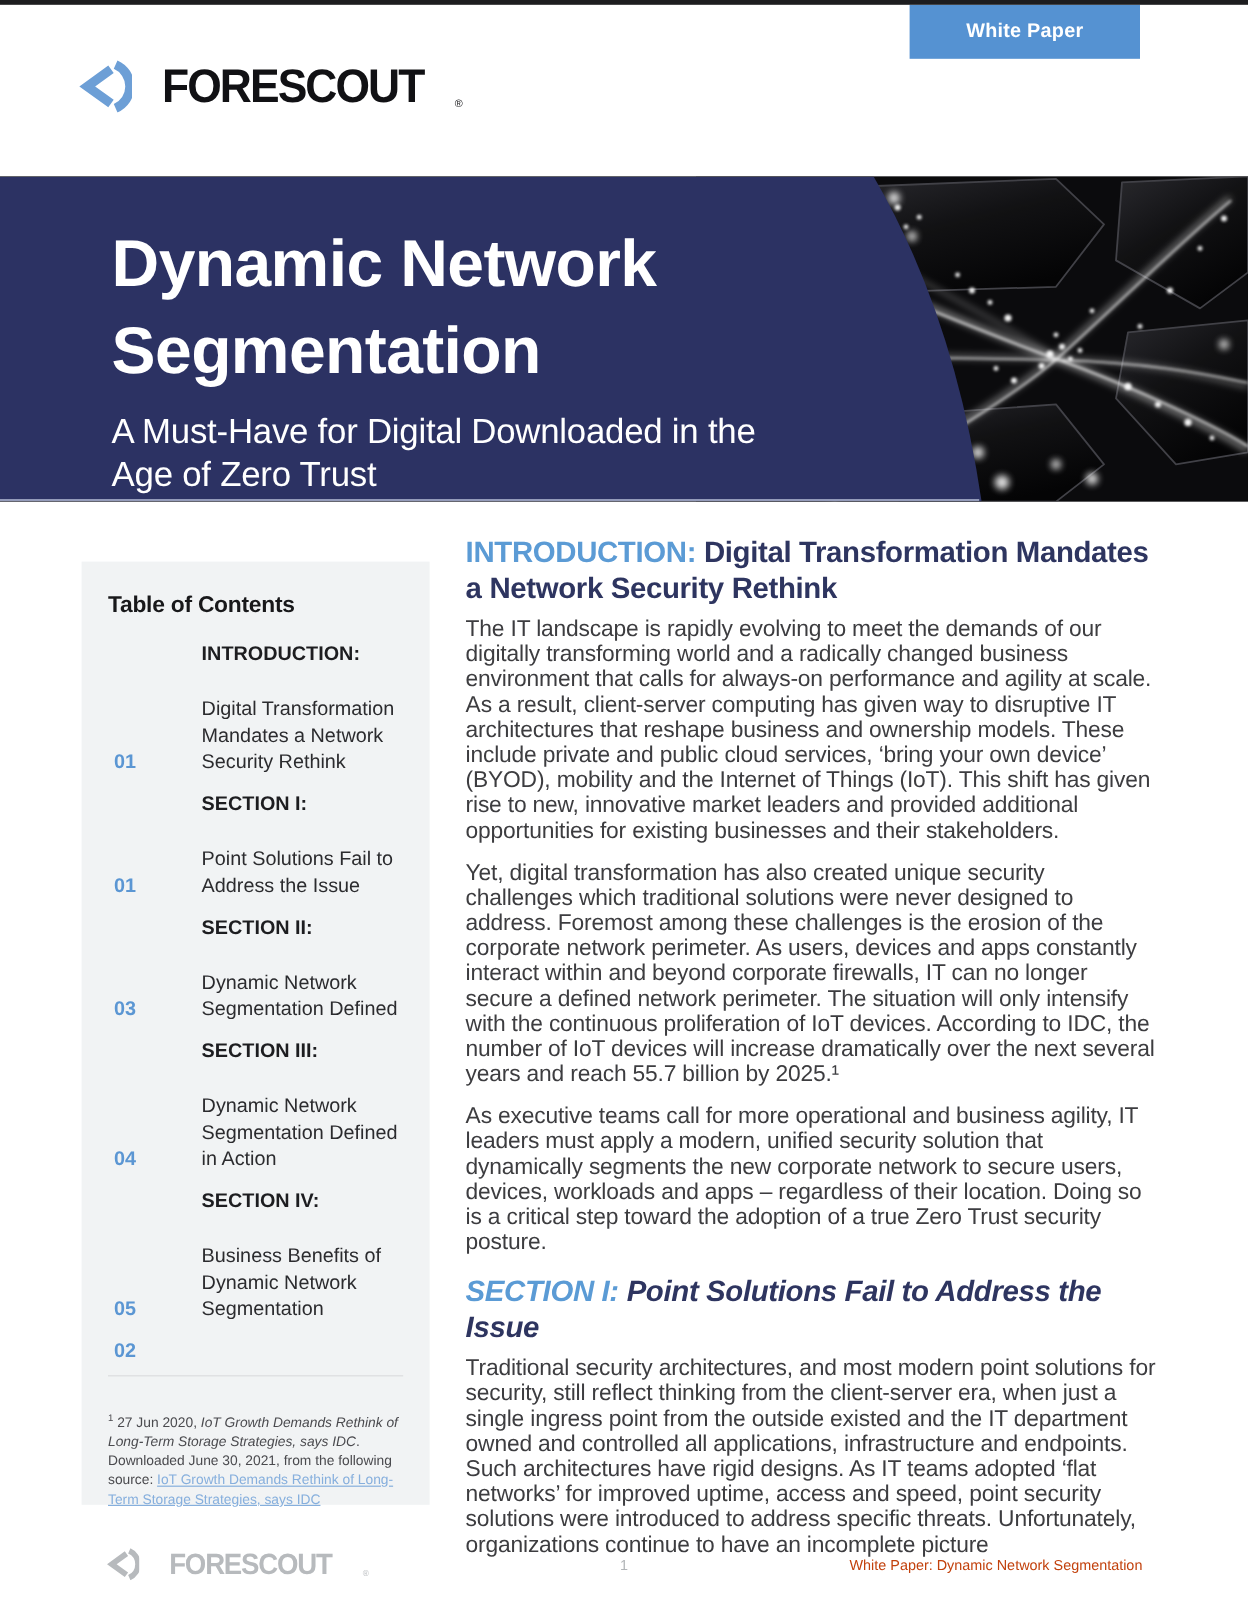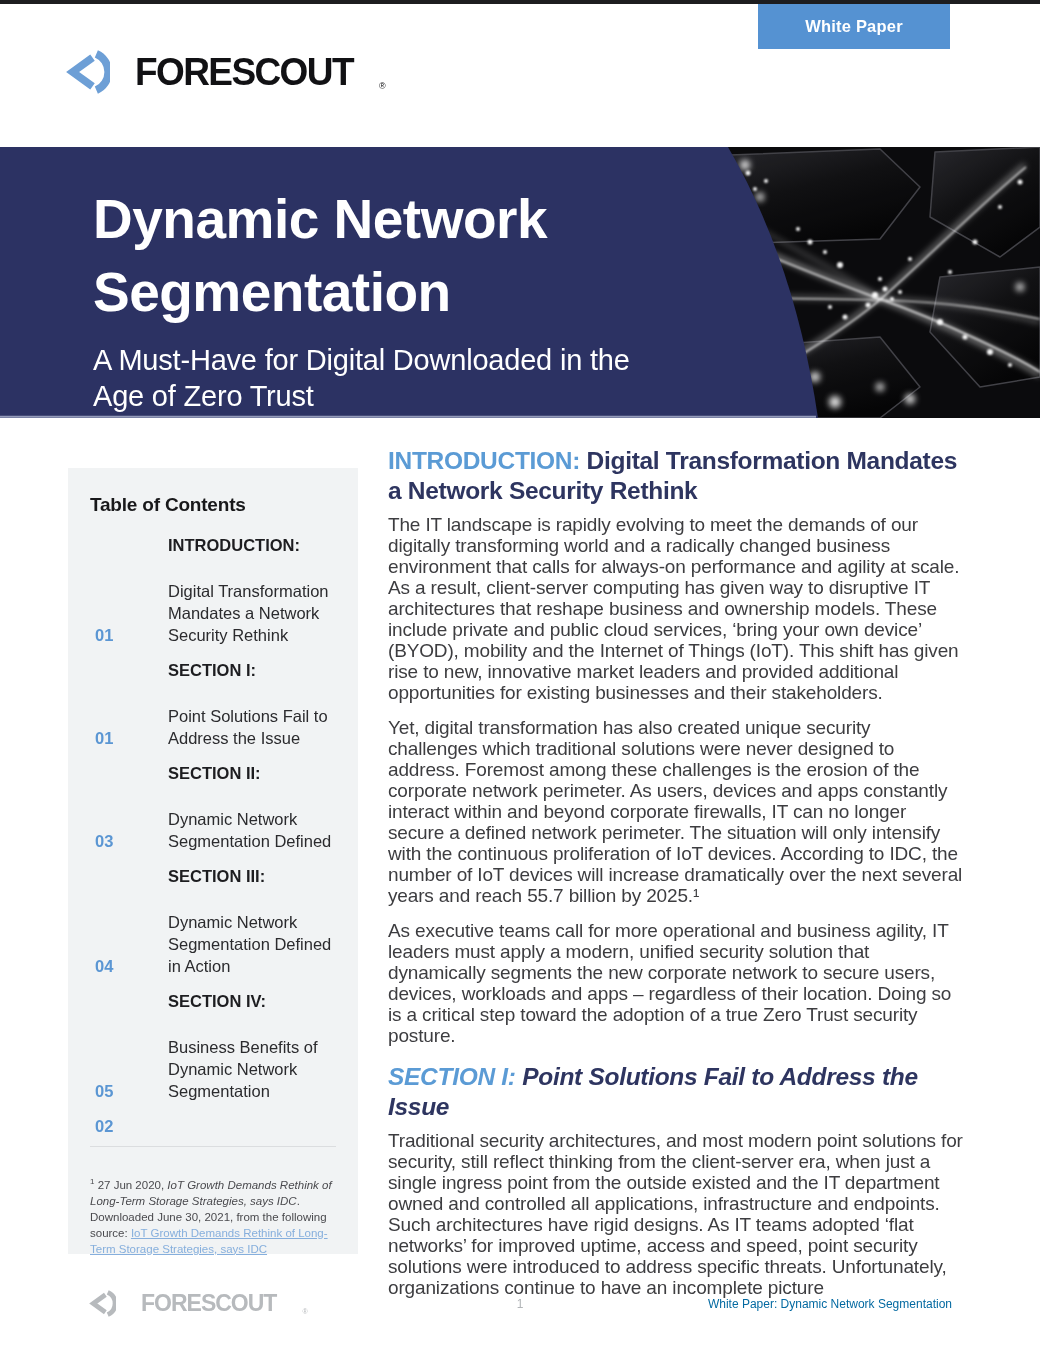--- a/index.html
+++ b/index.html
@@ -45,21 +45,21 @@
   .sec-h{margin:0 0 8px 0;font-size:24.5px;line-height:30px;font-weight:bold;letter-spacing:-0.3px;}
   .sec-h .accent{color:#5b9bd5;}
   .sec-h .dark{color:#2e3560;}
   .sec-h2{margin-top:16px;font-style:italic;}
   .main p{margin:0 0 14px 0;font-size:19px;line-height:21px;color:#3d3d40;letter-spacing:-0.15px;}
   
   .footer-logo{top:1290px;left:88px;}
   .footer-logo .logo-text-sm{font-weight:bold;font-size:23px;letter-spacing:-1px;color:#b7babd;transform:scaleY(1.06);transform-origin:left center;}
   .footer-logo .reg{color:#b7babd;font-size:7px;margin-bottom:2px;}
   .page-num{position:absolute;top:1297px;left:0;width:1040px;text-align:center;font-size:12px;color:#b2b5b8;}
-  .footer-right{position:absolute;top:1297px;right:88px;font-size:12px;color:#0369a1;}
+  .footer-right{position:absolute;top:1297px;right:88px;font-size:12px;color:#c2410c;}
 </style>
 </head>
 <body>
 
 <div class="topbar"></div>
 
 <div class="badge">
   <span>White Paper</span>
 </div>
 

